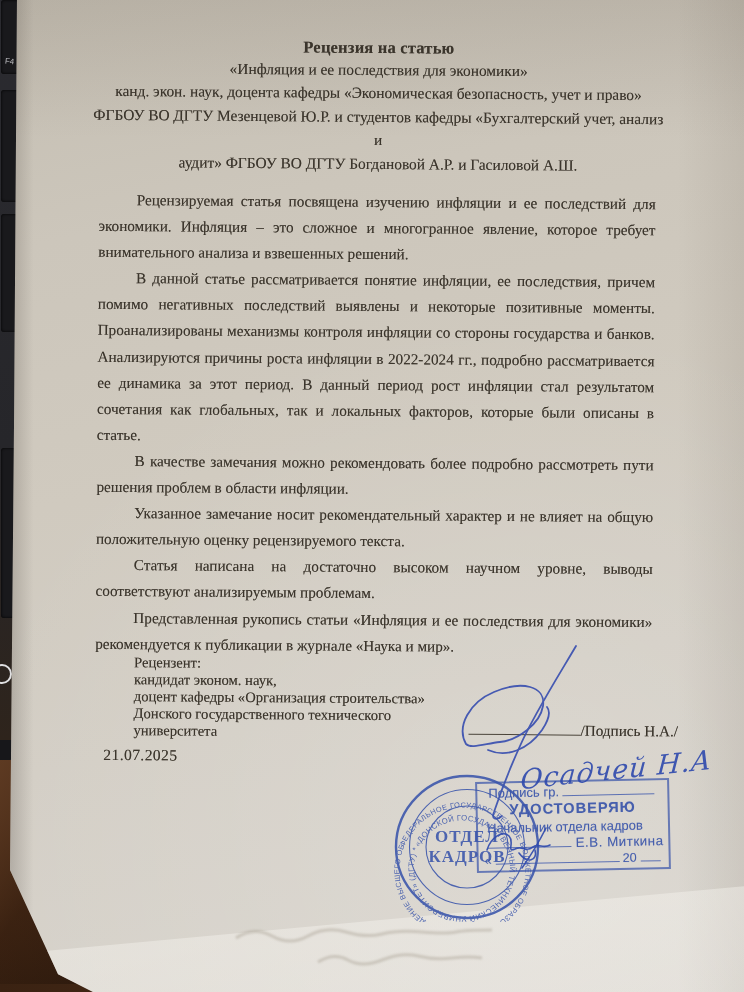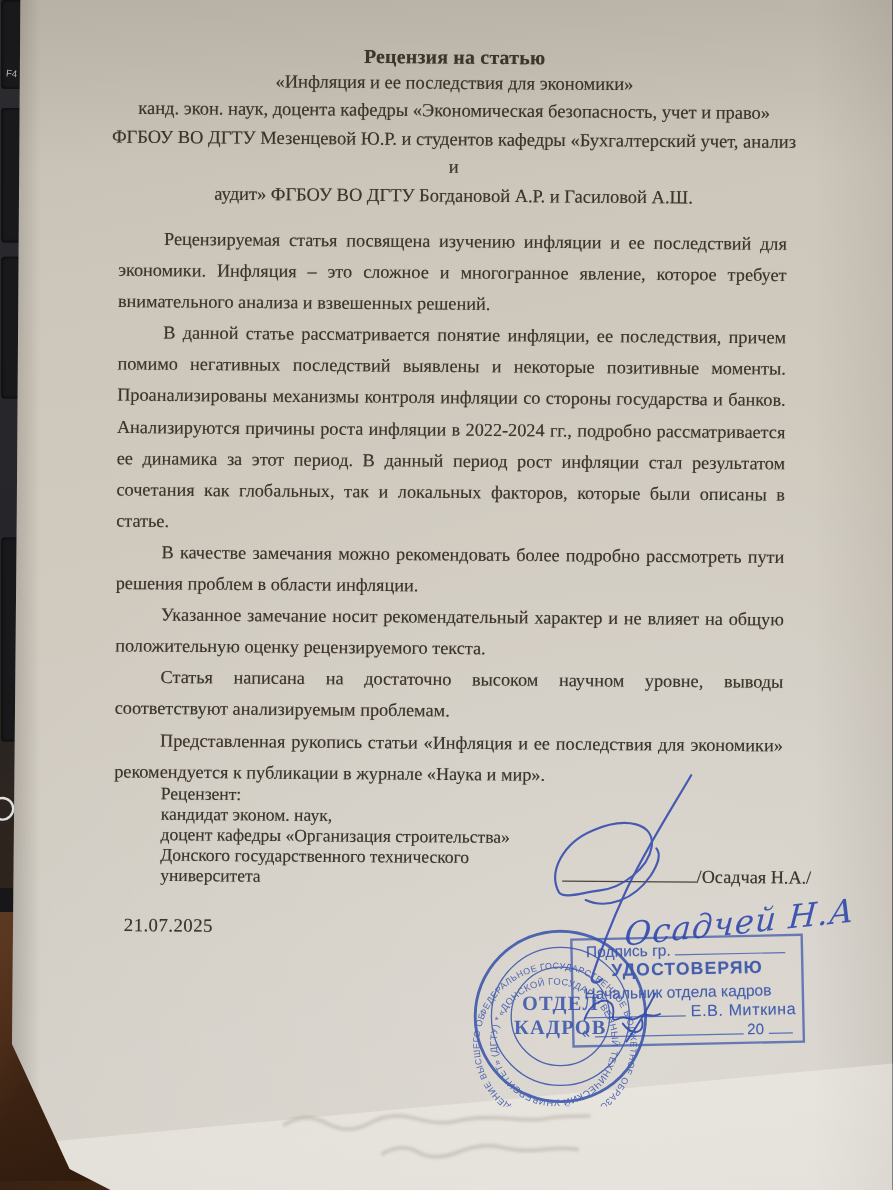--- a/index.html
+++ b/index.html
@@ -36,21 +36,21 @@
            transform-origin:120px 160px;text-shadow:0 0 .6px rgba(59,53,44,.55);}
   .doc-header{position:absolute;left:92px;top:36px;width:572px;text-align:center;}
   .doc-title{font-size:16.5px;font-weight:bold;letter-spacing:.2px;}
   .doc-sub{font-size:15.4px;line-height:23.4px;}
   .doc-body{position:absolute;left:99px;top:187px;width:557px;
             font-size:15.2px;line-height:26.1px;text-align:justify;}
   .doc-body p{margin:0;text-indent:38px;}
   .reviewer{position:absolute;left:138px;top:654px;width:340px;font-size:14.6px;line-height:17px;}
   .sigrow{position:absolute;left:473px;top:714px;font-size:15.2px;white-space:nowrap;}
   .ul-k{display:inline-block;width:112px;height:17px;border-bottom:1.3px solid #4a443a;}
-  .doc-date{position:absolute;left:108px;top:763px;font-size:15.6px;letter-spacing:.4px;}
+  .doc-date{position:absolute;left:108px;top:746px;font-size:15.6px;letter-spacing:.4px;}
   .stamp-round{position:absolute;left:392px;top:772px;width:150px;height:150px;opacity:.88;}
   .stamp-rect{position:absolute;left:476px;top:780px;width:190px;height:87px;
               border:2.2px solid rgba(58,85,171,.78);transform:rotate(-1.2deg);
               font-family:"Liberation Sans",sans-serif;color:#3a55ab;opacity:.92;
               text-shadow:0 0 .8px rgba(58,85,171,.35);}
   .sr-l1{position:absolute;top:2px;left:11px;font-size:13px;white-space:nowrap;}
   .sr-l2{position:absolute;top:18px;left:0;width:100%;text-align:center;font-size:14.6px;
          font-weight:bold;letter-spacing:1px;}
   .sr-l3{position:absolute;top:37px;left:9px;font-size:13px;white-space:nowrap;}
   .sr-l4{position:absolute;top:53px;left:9px;font-size:13.4px;letter-spacing:.5px;white-space:nowrap;}
@@ -104,21 +104,21 @@
 
       <div class="reviewer">
         <div>Рецензент:</div>
         <div>кандидат эконом. наук,</div>
         <div>доцент кафедры «Организация строительства»</div>
         <div>Донского государственного технического</div>
         <div>университета</div>
       </div>
 
       <div class="sigrow">
-        <span class="ul-k"></span><span>/Осадчая Н.А./</span>
+        <span class="ul-k"></span><span>/Подпись Н.А./</span>
       </div>
 
       <div class="doc-date">21.07.2025</div>
     </div>
 
     <div class="fold"></div>
 
     <svg class="ghost" viewBox="0 0 370 64">
       <path d="M14 26 q 18 -12 36 -2 t 36 0 t 38 -4 t 36 2 t 40 -2 t 34 0 t 36 -2" fill="none" stroke="#948a7a" stroke-width="3"></path>
       <path d="M96 50 q 16 -10 30 -2 t 34 0 t 36 -4 t 34 2 t 30 0" fill="none" stroke="#948a7a" stroke-width="3"></path>

